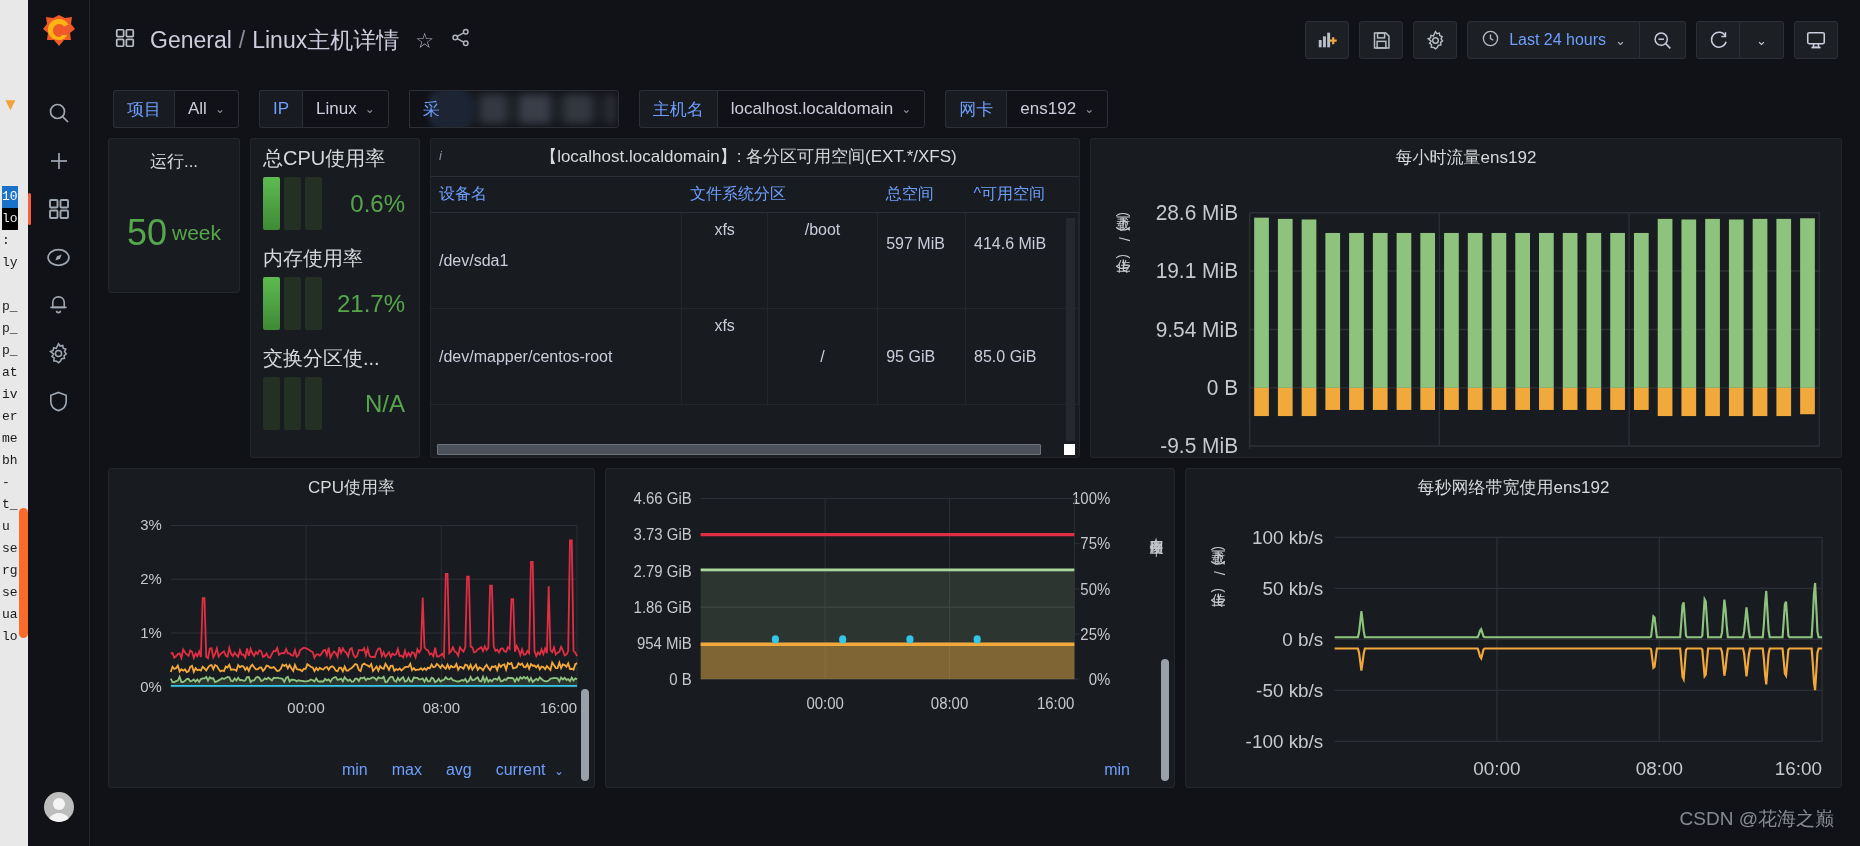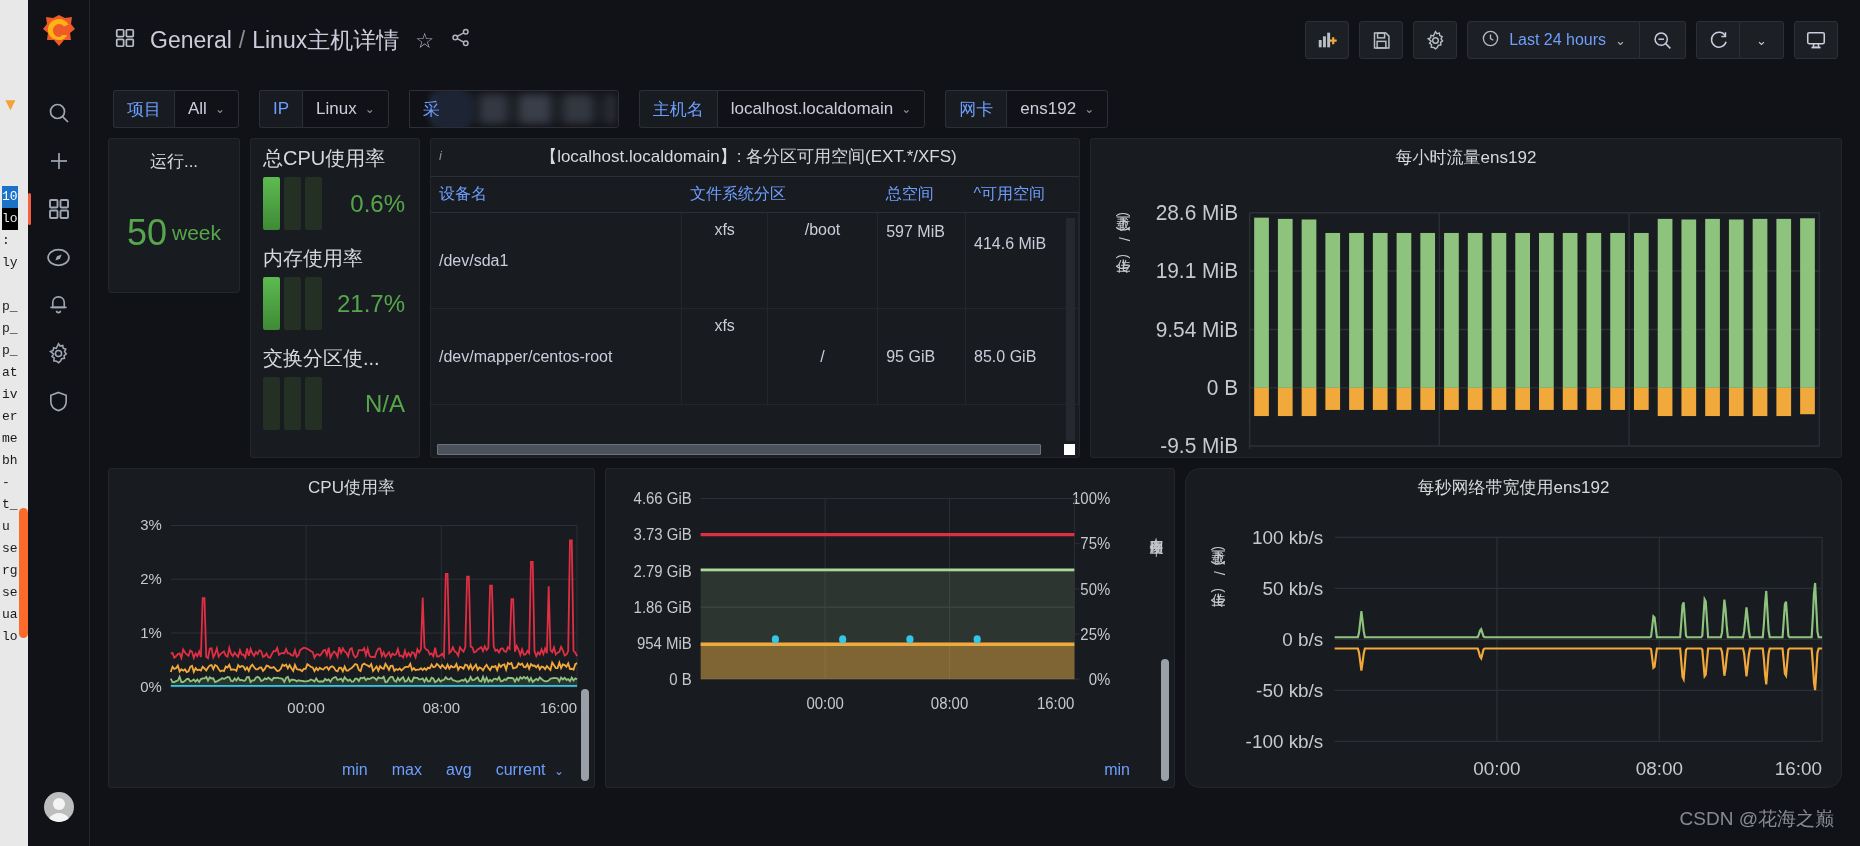--- a/index.html
+++ b/index.html
@@ -521,21 +521,21 @@
               <th class="c-mnt"></th>
               <th class="c-tot">总空间</th>
               <th class="c-avl">^可用空间</th>
             </tr>
           </thead>
           <tbody>
             <tr style="height:96px;">
               <td class="c-dev">/dev/sda1</td>
               <td class="c-fs" style="vertical-align:top;padding-top:8px;">xfs</td>
               <td class="c-mnt" style="vertical-align:top;padding-top:8px;">/boot</td>
-              <td class="c-tot" style="vertical-align:top;padding-top:10px;">597 MiB</td>
+              <td class="c-tot" style="vertical-align:top;padding-top:22px;">597 MiB</td>
               <td class="c-avl val-red" style="vertical-align:top;padding-top:22px;">414.6 MiB</td>
             </tr>
             <tr style="height:96px;">
               <td class="c-dev">/dev/mapper/centos-root</td>
               <td class="c-fs" style="vertical-align:top;padding-top:8px;">xfs</td>
               <td class="c-mnt">/</td>
               <td class="c-tot">95 GiB</td>
               <td class="c-avl val-green">85.0 GiB</td>
             </tr>
           </tbody>
@@ -702,21 +702,21 @@
             <circle cx="372.5" cy="150.01999999999998" r="3.6" fill="#33c6e8"></circle>
           </svg>
         <div class="axis-lbl" style="right:8px;top:58px;">内存使用率</div>
         <div class="gp-scroll" style="top:190px;bottom:-28px;"></div>
       </div>
       <div class="gp-legend" style="padding-right:44px;">
         <span class="lg">min</span>
       </div>
     </div>
 
-    <div class="panel graph-panel" style="flex:1;min-width:520px;border-radius:15px;">
+    <div class="panel graph-panel" style="flex:1;min-width:520px;">
       <div class="panel-title">每秒网络带宽使用ens192</div>
       <div class="gp-plot">
         <div class="axis-lbl" style="left:24px;top:40px;">下载 (+) / 上传 (-)</div>
         <svg id="svg-net" width="100%" height="100%" viewBox="0 0 520 250" preserveAspectRatio="none">
             <line x1="118" y1="30" x2="505" y2="30" stroke="#2c3036"></line>
             <text x="109" y="35" fill="#c7c9cc" font-size="15" font-family="&quot;Liberation Sans&quot;, sans-serif" text-anchor="end">100 kb/s</text>
             <line x1="118" y1="70" x2="505" y2="70" stroke="#2c3036"></line>
             <text x="109" y="75" fill="#c7c9cc" font-size="15" font-family="&quot;Liberation Sans&quot;, sans-serif" text-anchor="end">50 kb/s</text>
             <line x1="118" y1="110" x2="505" y2="110" stroke="#2c3036"></line>
             <text x="109" y="115" fill="#c7c9cc" font-size="15" font-family="&quot;Liberation Sans&quot;, sans-serif" text-anchor="end">0 b/s</text>

